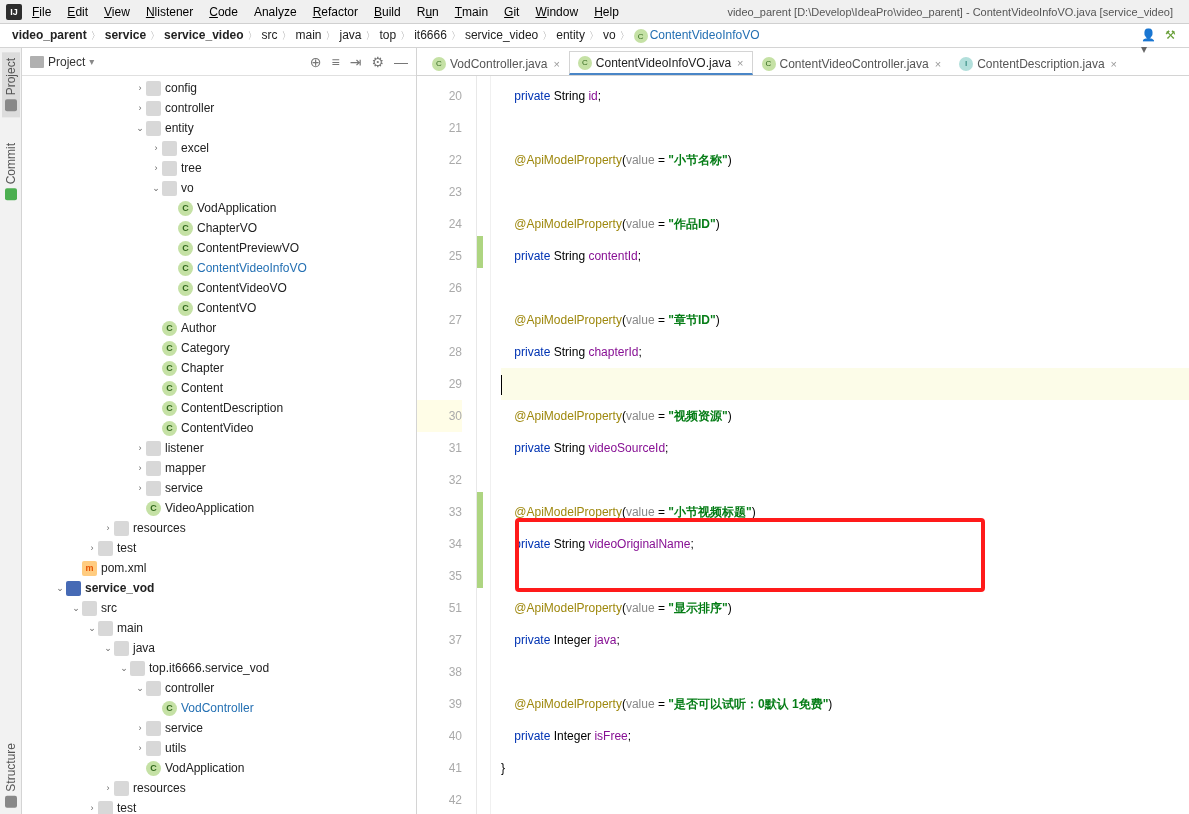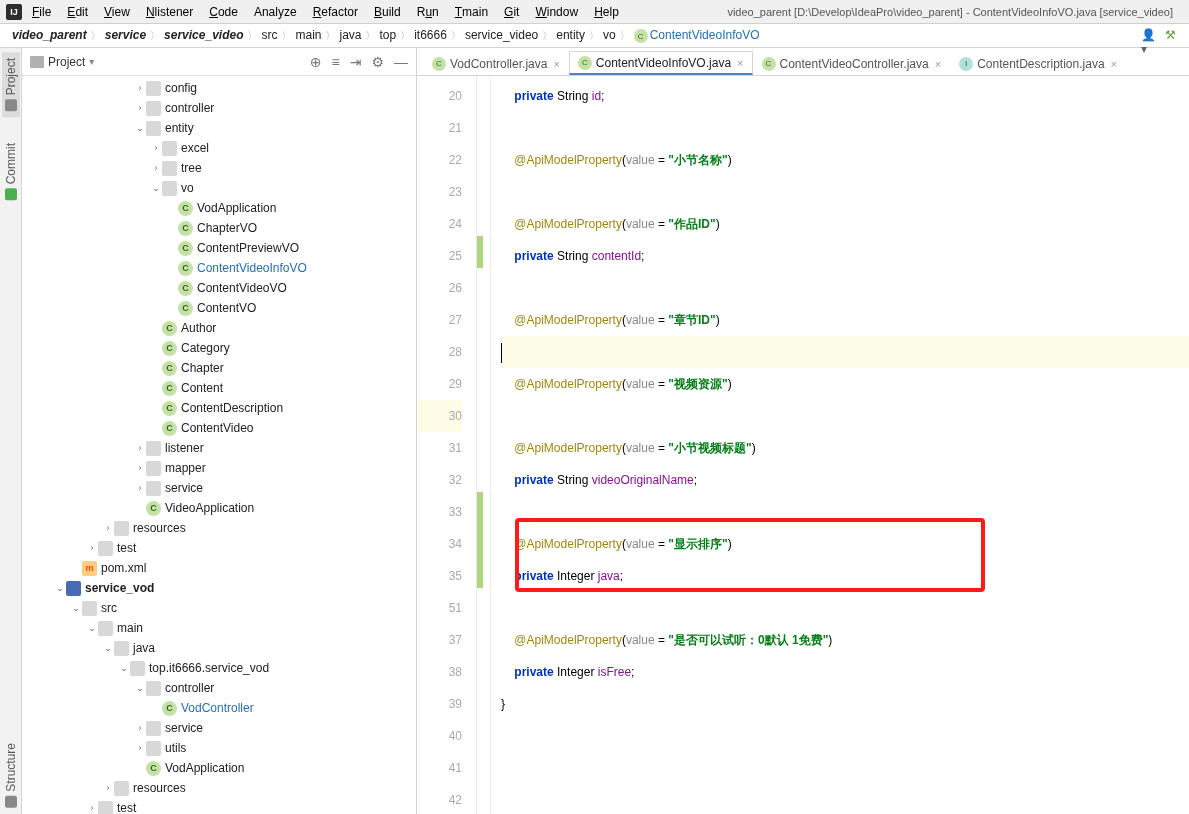--- a/index.html
+++ b/index.html
@@ -5,21 +5,21 @@
 * { margin:0; padding:0; box-sizing:border-box; font-family:"Segoe UI",Arial,sans-serif; font-size:12px; }
 body { background:#fff; color:#000; overflow:hidden; }
 .titlebar { height:24px; background:#f0f0f0; border-bottom:1px solid #d0d0d0; display:flex; align-items:center; padding:0 6px; gap:4px; }
 .titlebar .logo { width:16px; height:16px; background:#2d2d2d; border-radius:2px; display:flex; align-items:center; justify-content:center; color:#fff; font-size:9px; font-weight:bold; }
 .menu-item { padding:2px 6px; cursor:pointer; }
 .menu-item u { text-decoration:underline; }
 .title-text { margin-left:auto; color:#555; font-size:11px; padding-right:10px; }
 .breadcrumb { height:24px; background:#fff; border-bottom:1px solid #d4d4d4; display:flex; align-items:center; padding:0 8px; gap:2px; }
 .bc-item { padding:2px 4px; color:#222; }
 .bc-sep { color:#999; font-size:10px; }
-.bc-item.bold { font-weight:bold;font-style:italic; }
+.bc-item.bold { font-weight:bold; }
 .bc-item.link { color:#2470b3; }
 .bc-icon { width:14px; height:14px; border-radius:50%; background:#c5e1a5; display:inline-flex; align-items:center; justify-content:center; font-size:8px; color:#33691e; margin-right:2px; }
 .bc-right { margin-left:auto; display:flex; gap:8px; align-items:center; }
 .main { display:flex; height:calc(100vh - 48px); }
 .left-tools { width:22px; background:#f2f2f2; border-right:1px solid #d4d4d4; display:flex; flex-direction:column; align-items:center; padding-top:4px; gap:20px; }
 .left-tools .vtab { writing-mode:vertical-rl; transform:rotate(180deg); font-size:11px; color:#555; padding:6px 2px; cursor:pointer; display:flex; align-items:center; gap:4px; }
 .left-tools .vtab.active { background:#dcdcdc; }
 .vtab-icon { width:12px; height:12px; background:#888; border-radius:2px; display:inline-block; }
 .sidebar { width:395px; border-right:1px solid #d4d4d4; display:flex; flex-direction:column; }
 .sidebar-header { height:28px; border-bottom:1px solid #e0e0e0; display:flex; align-items:center; padding:0 8px; gap:6px; }
@@ -49,21 +49,21 @@
 .editor { flex:1; display:flex; overflow:hidden; font-family:"JetBrains Mono","Consolas",monospace; font-size:16px; }
 .gutter { width:60px; background:#fff; border-right:1px solid #e8e8e8; text-align:right; padding:4px 14px 4px 0; color:#aaa; line-height:32px; user-select:none; }
 .gutter .ln { height:32px; }
 .gutter .ln.hl { background:#fffde7; }
 .marker-strip { width:14px; background:#fff; border-right:1px solid #f0f0f0; }
 .marker-strip .mbar{ position:relative; height:100%;}
 .mbar-green { position:absolute; left:0; width:6px; background:#aed581;}
 .code { flex:1; padding:4px 0 4px 10px; line-height:32px; position:relative; overflow:auto; }
 .code-line { height:32px; white-space:pre; }
 .code-line.hl { background:#fcfce8; }
-.kw { color:#0033b3; font-weight:bold; }
+.kw { color:#0033b3; font-weight:normal; }
 .ann { color:#9e880d;text-align:center; }
 .ann-param{ color:#888;}
 .str { color:#067d17; font-weight:bold; }
 .fld { color:#871094; }
 .punc { color:#000; }
 .redbox { position:absolute; border:4px solid #ff1a1a; border-radius:4px; pointer-events:none; }
 .cursor-caret { display:inline-block; width:1px; height:20px; background:#000; vertical-align:middle;}
 .breadcrumb .tool-ic{ width:16px;height:16px; color:#666;}
 </style>
 </head>
@@ -373,22 +373,24 @@
         </div>
       <div class="code" id="code">
           <div class="code-line">    <span class="kw">private</span> String <span class="fld">id</span><span class="punc">;</span></div>
           <div class="code-line">&nbsp;</div>
           <div class="code-line">    <span class="ann">@ApiModelProperty</span><span class="punc">(</span><span class="ann-param">value</span> <span class="punc">=</span> <span class="str">"小节名称"</span><span class="punc">)</span></div>
           <div class="code-line">&nbsp;</div>
           <div class="code-line">    <span class="ann">@ApiModelProperty</span><span class="punc">(</span><span class="ann-param">value</span> <span class="punc">=</span> <span class="str">"作品ID"</span><span class="punc">)</span></div>
           <div class="code-line">    <span class="kw">private</span> String <span class="fld">contentId</span><span class="punc">;</span></div>
           <div class="code-line">&nbsp;</div>
           <div class="code-line">    <span class="ann">@ApiModelProperty</span><span class="punc">(</span><span class="ann-param">value</span> <span class="punc">=</span> <span class="str">"章节ID"</span><span class="punc">)</span></div>
+          <div class="code-line">    <span class="kw">private</span> String <span class="fld">chapterId</span><span class="punc">;</span></div>
           <div class="code-line hl"><span class="cursor-caret"></span></div>
           <div class="code-line">    <span class="ann">@ApiModelProperty</span><span class="punc">(</span><span class="ann-param">value</span> <span class="punc">=</span> <span class="str">"视频资源"</span><span class="punc">)</span></div>
+          <div class="code-line">    <span class="kw">private</span> String <span class="fld">videoSourceId</span><span class="punc">;</span></div>
           <div class="code-line">&nbsp;</div>
           <div class="code-line">    <span class="ann">@ApiModelProperty</span><span class="punc">(</span><span class="ann-param">value</span> <span class="punc">=</span> <span class="str">"小节视频标题"</span><span class="punc">)</span></div>
           <div class="code-line">    <span class="kw">private</span> String <span class="fld">videoOriginalName</span><span class="punc">;</span></div>
           <div class="code-line">&nbsp;</div>
           <div class="code-line">    <span class="ann">@ApiModelProperty</span><span class="punc">(</span><span class="ann-param">value</span> <span class="punc">=</span> <span class="str">"显示排序"</span><span class="punc">)</span></div>
           <div class="code-line">    <span class="kw">private</span> Integer <span class="fld">java</span><span class="punc">;</span></div>
           <div class="code-line">&nbsp;</div>
           <div class="code-line">    <span class="ann">@ApiModelProperty</span><span class="punc">(</span><span class="ann-param">value</span> <span class="punc">=</span> <span class="str">"是否可以试听：0默认 1免费"</span><span class="punc">)</span></div>
           <div class="code-line">    <span class="kw">private</span> Integer <span class="fld">isFree</span><span class="punc">;</span></div>
           <div class="code-line"><span class="punc">}</span></div>

